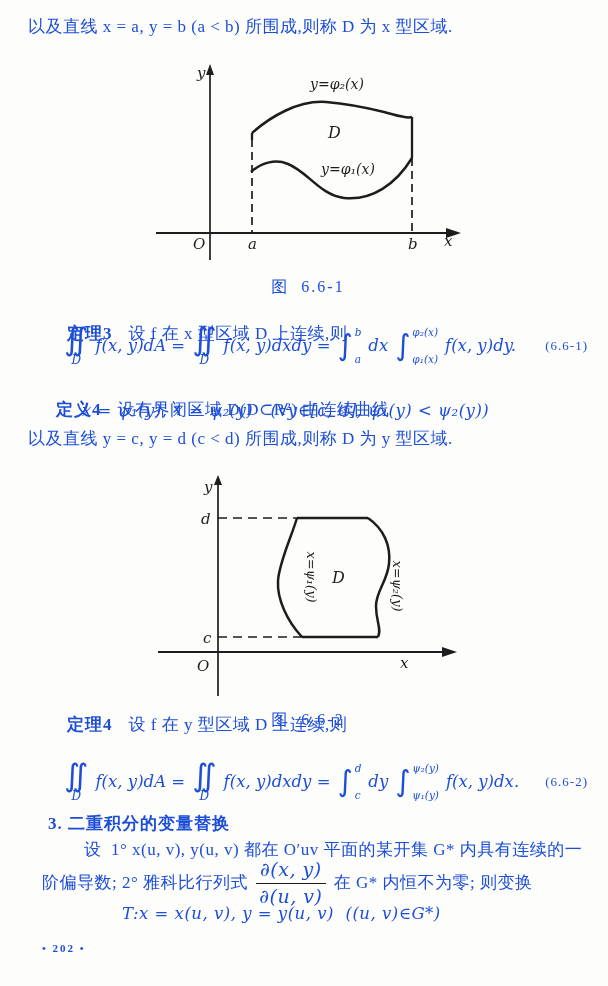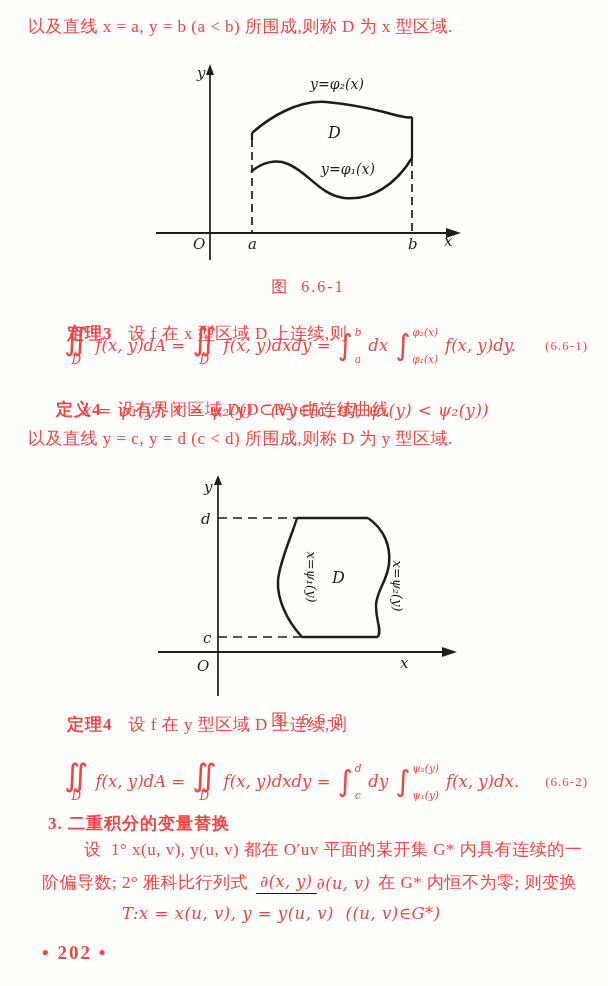--- a/index.html
+++ b/index.html
@@ -1,47 +1,47 @@
 <!DOCTYPE html>
 <html><head>
 <meta charset="utf-8">
 <style>
   html,body{margin:0;padding:0;}
   .page{
     position:relative;
     width:608px;height:986px;
     background:#fdfdfb;
-    color:#ef4444;
+    color:#1d4ed8;
     font-family:"Liberation Serif","DejaVu Serif",serif;
     overflow:hidden;
   }
   .line{position:absolute;font-size:17px;line-height:1.3;white-space:pre;letter-spacing:0.5px;}
   .bhead{font-weight:bold;letter-spacing:1px;}
   .btext{margin-left:16px;}
   .caption{position:absolute;left:0;width:616px;text-align:center;font-size:16px;letter-spacing:2px;white-space:pre;}
   .mi{font-style:italic;font-family:"DejaVu Serif","Liberation Serif",serif;}
   
   .eq{position:absolute;display:flex;align-items:center;gap:7px;font-size:16.5px;white-space:pre;}
   .dint{display:inline-flex;flex-direction:column;align-items:center;line-height:1;}
   .dint-sym{font-size:31px;font-family:"DejaVu Sans","DejaVu Serif",sans-serif;line-height:0.9;}
   .dint-sub{font-size:12px;margin-top:0px;}
   .sint{display:inline-flex;align-items:center;}
   .sint-sym{font-size:29px;line-height:1;font-family:"DejaVu Sans","DejaVu Serif",sans-serif;}
   .lims{display:inline-flex;flex-direction:column;justify-content:space-between;height:38px;font-size:10.5px;margin-left:2px;line-height:1;}
   .lims .lsub{margin-top:auto;}
   .eqtag{margin-left:auto;font-size:13px;letter-spacing:1px;}
   
   .flexrow{display:flex;align-items:center;margin-left:22px;}
-  .frac{display:inline-flex;flex-direction:row;align-items:center;font-size:16px;margin:0 8px;line-height:1.25;}
+  .frac{display:inline-flex;flex-direction:column;align-items:center;font-size:19px;margin:0 8px;line-height:1.25;}
   .fnum{border-bottom:1.6px solid #1d1d1d;padding:0 4px 1px;}
   .fden{padding-top:1px;}
   
   .fig{position:absolute;}
   .fig svg text{font-family:"DejaVu Serif","Liberation Serif",serif;font-style:italic;fill:#1d1d1d;}
-  .pagenum{position:absolute;font-size:19px;font-weight:bold;letter-spacing:2px;}
+  .pagenum{position:absolute;font-size:11px;font-weight:bold;letter-spacing:2px;}
 </style>
 </head>
 <body>
 
 <div class="page">
 
   <div class="line" style="left:28px;top:16px;">以及直线 x = a, y = b (a &lt; b) 所围成,则称 D 为 x 型区域.</div>
 
   <div class="fig" style="left:150px;top:62px;">
     <svg width="330" height="200" viewBox="0 0 330 200">

